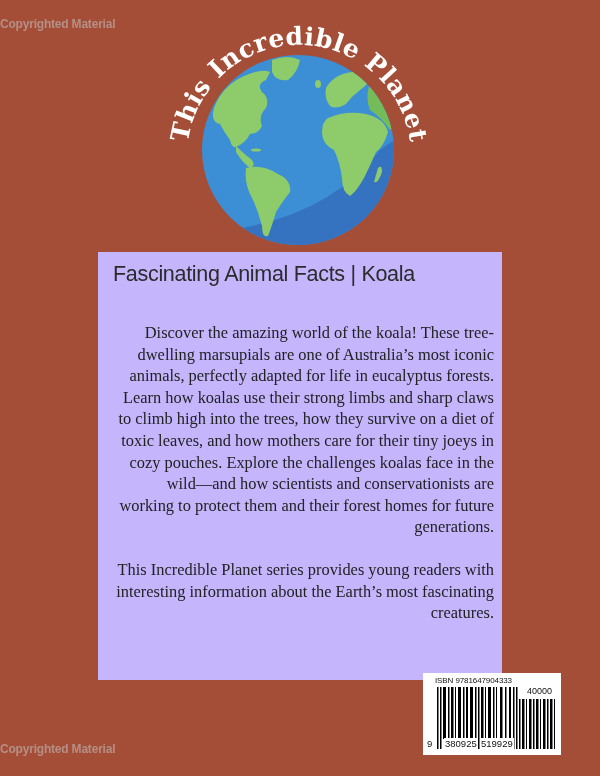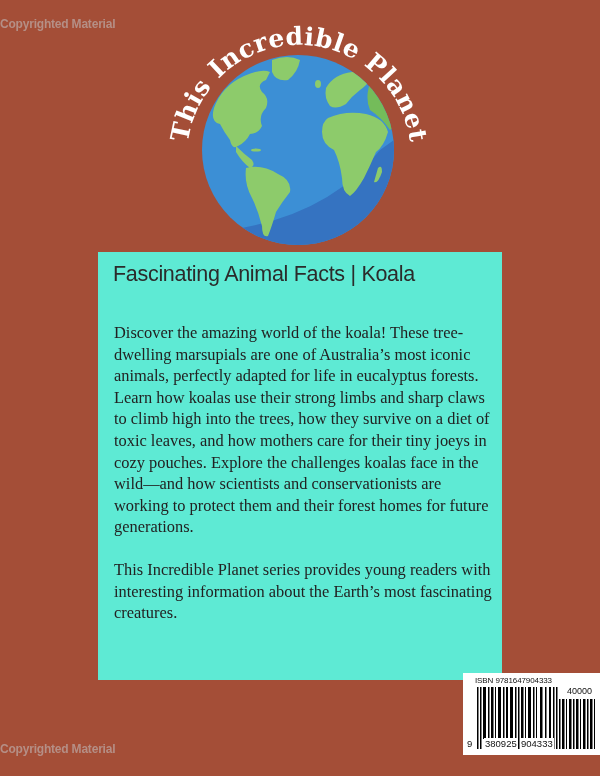--- a/index.html
+++ b/index.html
@@ -19,22 +19,23 @@
     }
     .wm-top { top: 17px; }
     .wm-bottom { top: 742px; }
     .logo {
       position: absolute; left: 0; top: 0; width: 600px; height: 250px;
     }
     .panel {
       position: absolute;
       left: 98px; top: 252px;
       width: 404px; height: 428px;
-      background: #5eead4;
+      background: #c4b5fd;
       box-sizing: border-box;
+      text-align: right;
     }
     .panel-title {
       position: absolute; left: 15px; top: 10px;
       font-family: "Liberation Sans", sans-serif;
       font-size: 21.5px;
       color: #2b2b2b;
       white-space: nowrap;
       letter-spacing: -0.3px;
     }
     .panel-body {
@@ -43,21 +44,21 @@
       font-size: 16.4px;
       line-height: 21.6px;
       color: #222;
     }
     .panel-body p { margin: 0; }
     .panel-body .p1 { margin-bottom: 21px; }
     .panel-body .p2 { margin-bottom: 28px; }
     .panel-body b { font-weight: normal; }
     .barcode {
       position: absolute;
-      left: 463px; top: 673px;
+      left: 423px; top: 673px;
       width: 138px; height: 82px;
       background: #FFFFFF;
     }
     .isbn-label {
       position: absolute; left: 12px; top: 3px;
       font-family: "Liberation Sans", sans-serif;
       font-size: 8px; color: #111;
       letter-spacing: -0.1px;
     }
     .price-code {
@@ -169,16 +170,16 @@
         <rect x="17" y="0" width="2.5" height="50"></rect>
       <rect x="21" y="0" width="1" height="50"></rect>
         <rect x="24" y="0" width="2.5" height="50"></rect>
       <rect x="28" y="0" width="1.5" height="50"></rect>
         <rect x="31" y="0" width="2.5" height="50"></rect>
       <rect x="35" y="0" width="1" height="50"></rect>
     </g>
   </svg>
   <div class="digits" style="left:3px;">9</div>
   <div class="digits" style="left:21px;">380925</div>
-  <div class="digits" style="left:57px;">904333</div>
+  <div class="digits" style="left:57px;">519929</div>
 </div>
 
 <div class="watermark wm-bottom">Copyrighted Material</div>
 
 </body></html>

